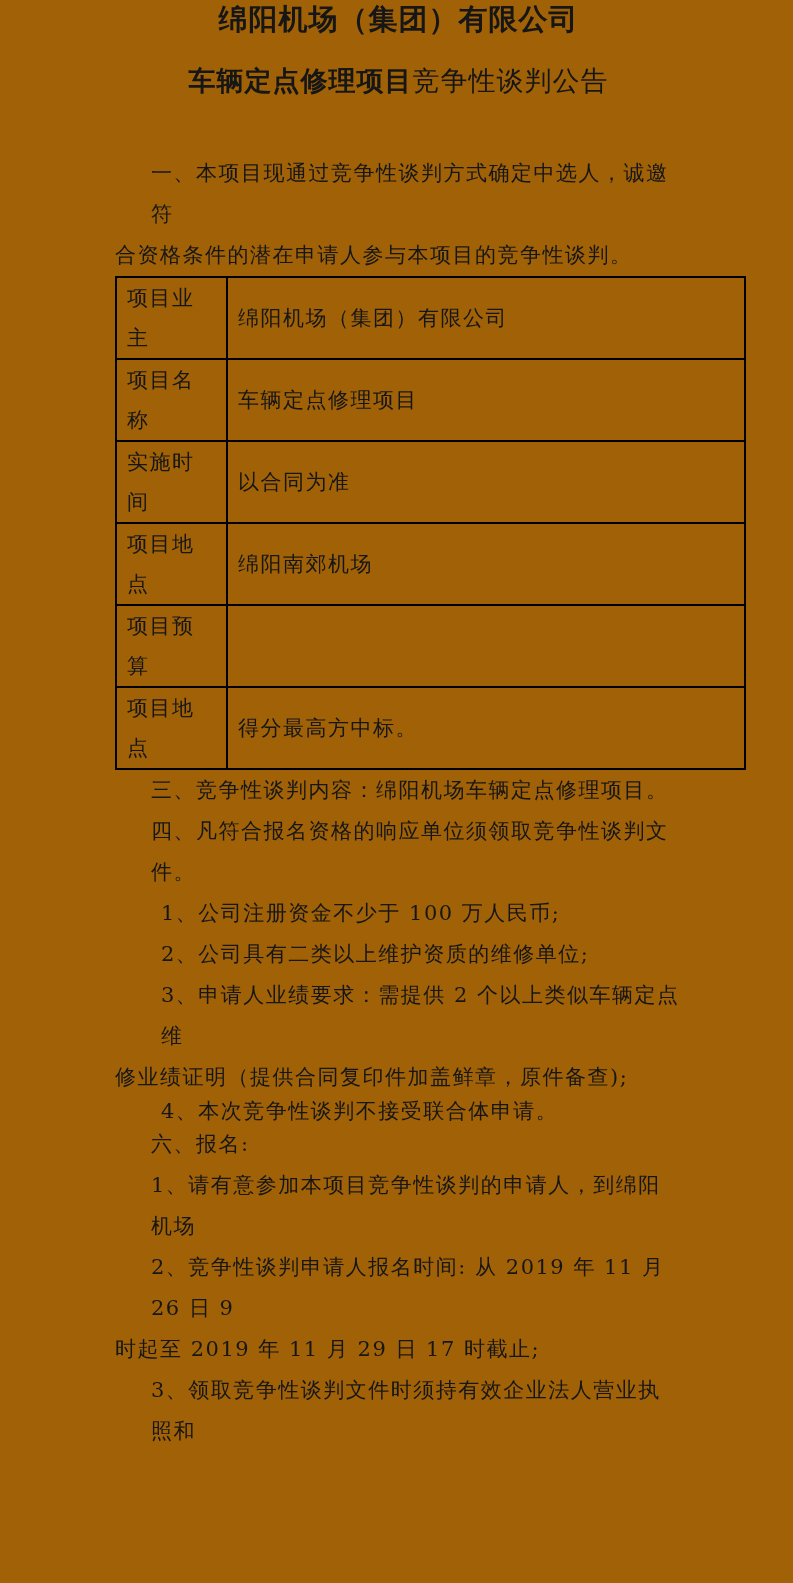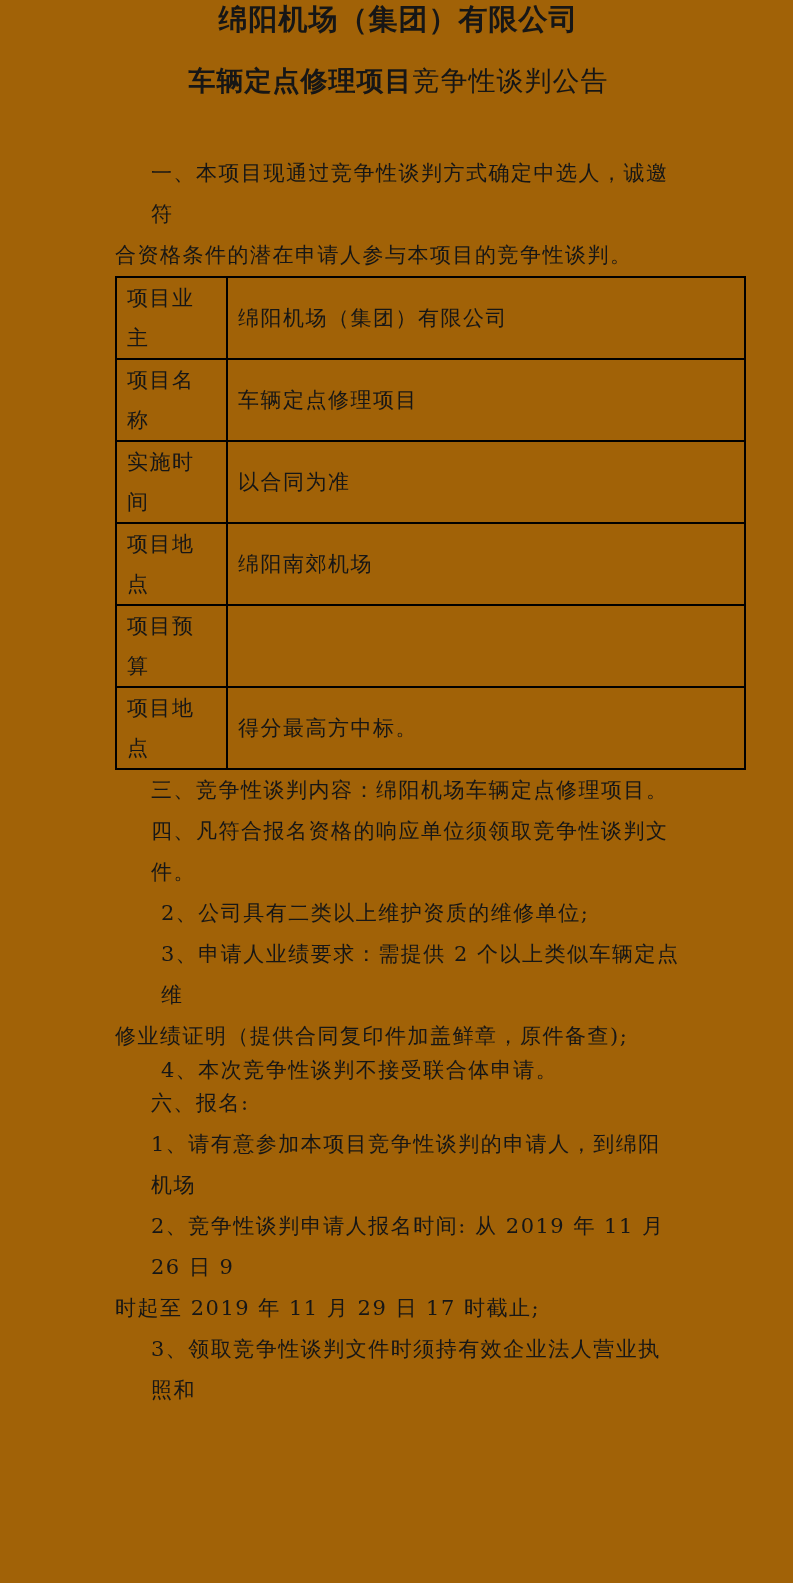--- a/index.html
+++ b/index.html
@@ -106,20 +106,21 @@
       </tr>
       <tr class="last">
         <td class="lbl">项目地点</td>
         <td>得分最高方中标。</td>
       </tr>
     </tbody>
       </table>
 
     <div class="ln ind1">三、竞争性谈判内容：绵阳机场车辆定点修理项目。</div>
     <div class="ln ind1">四、凡符合报名资格的响应单位须领取竞争性谈判文件。</div>
+    <div class="ln ind2">1、公司注册资金不少于 100 万人民币;</div>
     <div class="ln ind2">2、公司具有二类以上维护资质的维修单位;</div>
     <div class="ln ind2">3、申请人业绩要求：需提供 2 个以上类似车辆定点维</div>
     <div class="ln">修业绩证明（提供合同复印件加盖鲜章，原件备查);</div>
     <div class="ln ind2 tight">4、本次竞争性谈判不接受联合体申请。</div>
     <div class="ln ind1">六、报名:</div>
     <div class="ln ind1">1、请有意参加本项目竞争性谈判的申请人，到绵阳机场</div>
     <div class="ln ind1">2、竞争性谈判申请人报名时间: 从 2019 年 11 月 26 日 9</div>
     <div class="ln">时起至 2019 年 11 月 29 日 17 时截止;</div>
     <div class="ln ind1">3、领取竞争性谈判文件时须持有效企业法人营业执照和</div>
 

